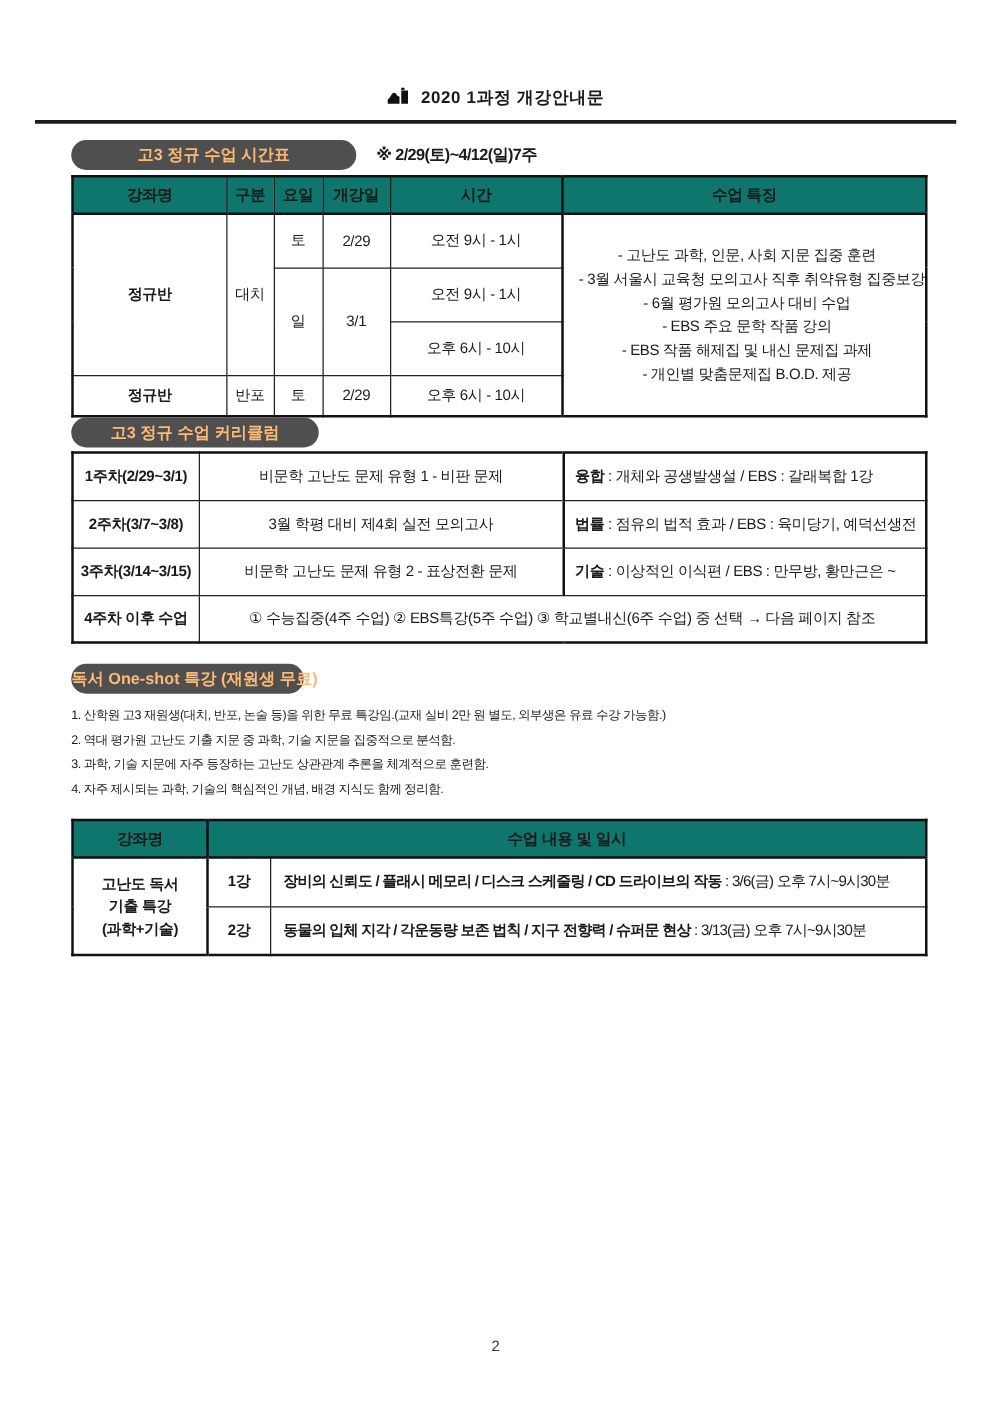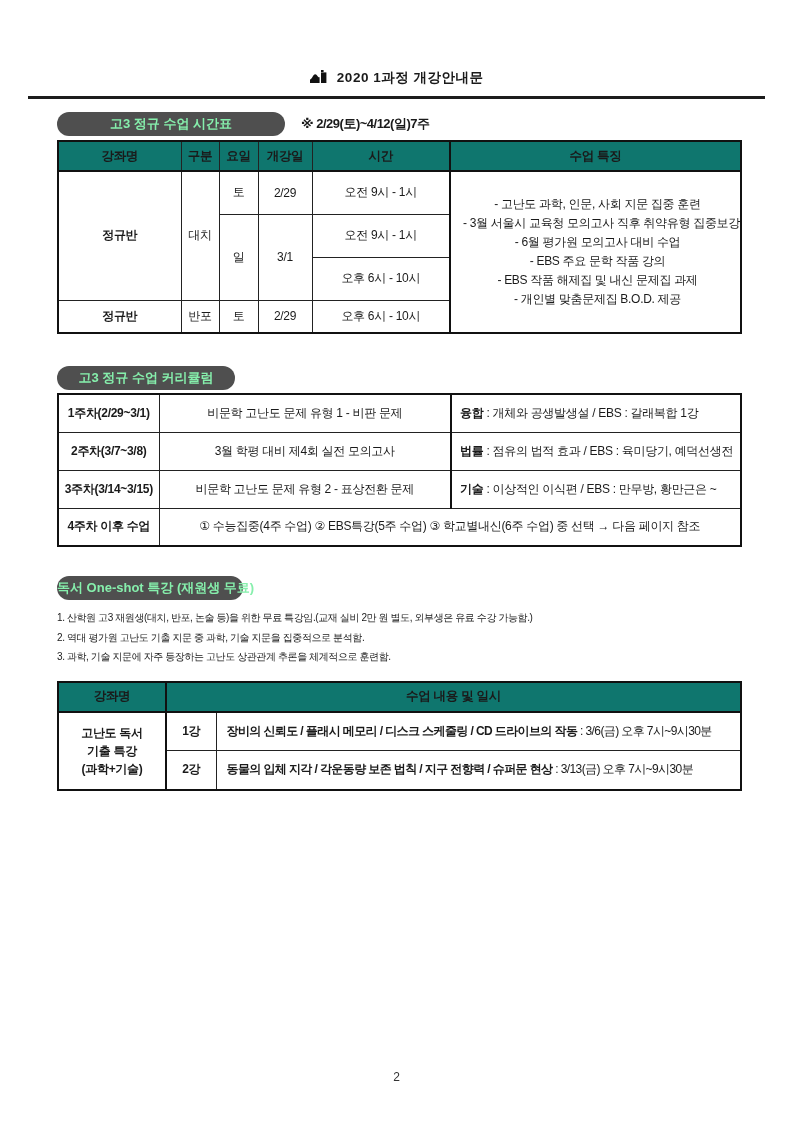--- a/index.html
+++ b/index.html
@@ -33,29 +33,29 @@
     padding: 20px 22px 0 24px;
   }
   .title-line { display: flex; align-items: baseline; gap: 16px; }
   .course-title { font-size: 27px; font-weight: bold; letter-spacing: -1px; white-space: nowrap; }
   .tagline { font-size: 13px; font-weight: bold; white-space: nowrap; }
   .authors { text-align: right; font-size: 13px; font-weight: bold; margin-top: 16px; padding-right: 2px; }
 
   
   .section-row { display: flex; align-items: center; }
   .pill {
-    background: #4f4f4f; color: #86efac;
+    background: #4f4f4f; color: #fdba74;
     border-radius: 13px;
     font-size: 13px; font-weight: bold;
     text-align: center; white-space: nowrap;
     padding: 4px 0; line-height: 16px;
   }
   .pill-1 { width: 228px; margin-top: 13px; }
-  .pill-2 { width: 178px; margin-top: 32px; }
-  .pill-3 { width: 186px; margin-top: 29px; }
+  .pill-2 { width: 198px; }
+  .pill-3 { width: 186px; margin-top: 16px; }
   .period-note { margin-left: 16px; margin-top: 13px; font-size: 13px; font-weight: bold; letter-spacing: -0.5px; }
 
   
   table { border-collapse: collapse; width: 685px; table-layout: fixed; }
   .tbl { border: 2px solid #111; margin-top: 4px; }
   .tbl th, .tbl td {
     border: 1px solid #222;
     font-size: 12px;
     text-align: center;
     vertical-align: middle;
@@ -205,20 +205,21 @@
     </table>
 
   <div class="section-row">
     <div class="pill pill-3">독서 One-shot 특강 (재원생 무료)</div>
   </div>
 
   <div class="notes">
     <div>1. 산학원 고3 재원생(대치, 반포, 논술 등)을 위한 무료 특강임.(교재 실비 2만 원 별도, 외부생은 유료 수강 가능함.)</div>
     <div>2. 역대 평가원 고난도 기출 지문 중 과학, 기술 지문을 집중적으로 분석함.</div>
     <div>3. 과학, 기술 지문에 자주 등장하는 고난도 상관관계 추론을 체계적으로 훈련함.</div>
+    <div>4. 자주 제시되는 과학, 기술의 핵심적인 개념, 배경 지식도 함께 정리함.</div>
   </div>
 
   <table class="tbl t3">
     <colgroup>
       <col style="width:108px">
         <col style="width:50px">
         <col>
     </colgroup>
     <tbody>
         <tr>

